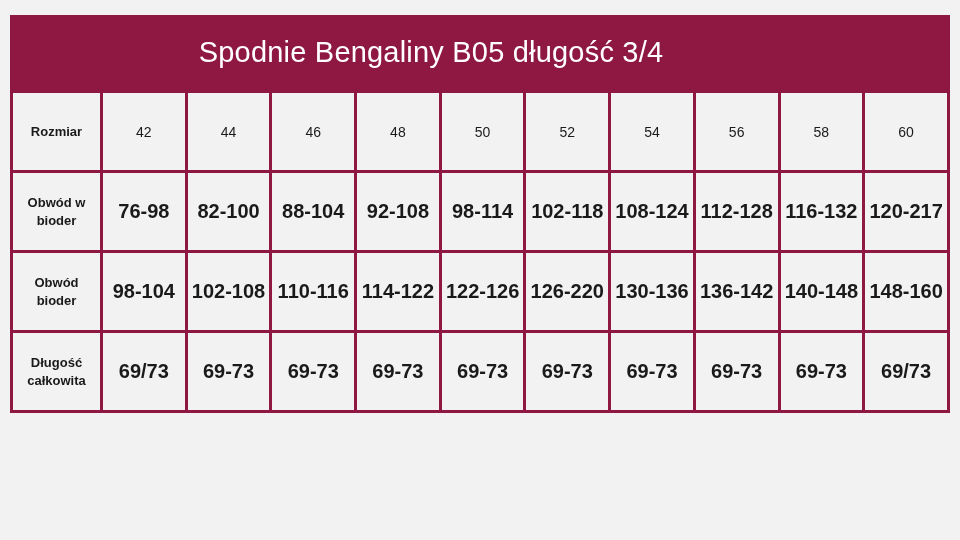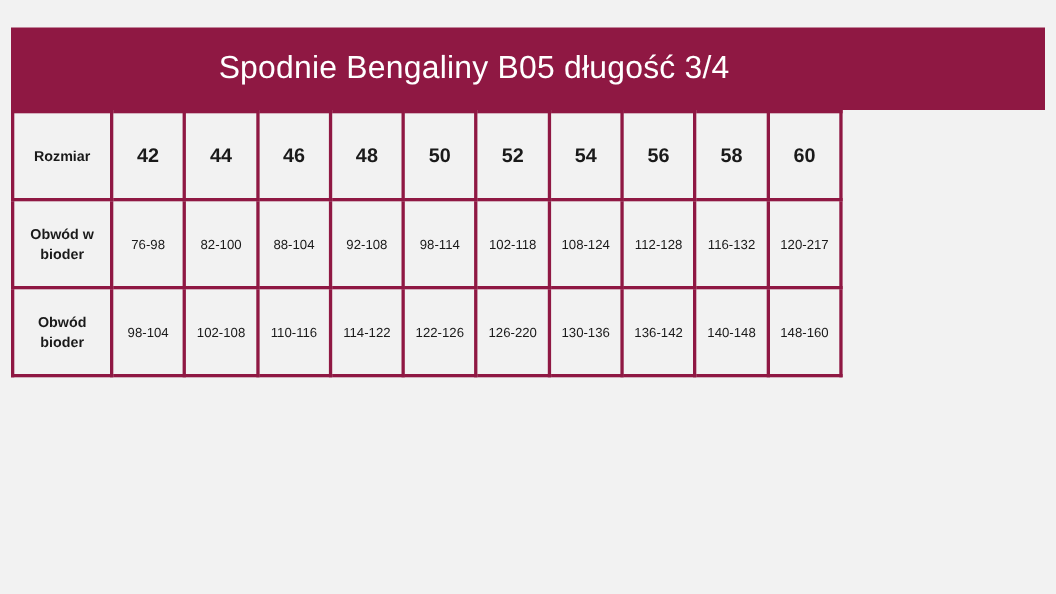--- a/index.html
+++ b/index.html
@@ -21,67 +21,67 @@
     }
     .sheet {
       position: relative;
       width: 960px;
       height: 540px;
       overflow: hidden;
     }
     .table-wrap {
       position: absolute;
       left: 10px;
-      top: 25px;
+      top: 15px;
       width: 940px;
     }
     .title-band {
       width: 100%;
       height: 75px;
       background: var(--accent);
       display: flex;
       align-items: center;
       justify-content: center;
     }
     .table-title {
       color: var(--title-color);
       font-size: 29px;
       font-weight: 400;
       letter-spacing: 0.2px;
       transform: translateX(-49px);
       white-space: nowrap;
     }
     table.grid {
-      width: 756px;
+      width: 940px;
       border-collapse: collapse;
       table-layout: fixed;
       background: var(--cell-bg);
     }
     table.grid col.label-col { width: 90px; }
     table.grid td {
       border: 3px solid var(--accent);
       height: 80px;
       text-align: center;
       vertical-align: middle;
       background: var(--cell-bg);
       padding: 2px 4px;
       overflow: hidden;
     }
     td.label-cell {
       font-weight: 700;
       font-size: 13px;
       line-height: 1.35;
     }
     tr.size-row td.value-cell {
-      font-weight: 700;
-      font-size: 18px;
+      font-weight: 400;
+      font-size: 14px;
     }
     td.value-cell {
-      font-weight: 400;
-      font-size: 12px;
+      font-weight: 700;
+      font-size: 20px;
       white-space: nowrap;
     }
   </style>
 </head>
 <body>
 
 <div class="sheet">
   <div class="table-wrap">
     <div class="title-band">
       <div class="table-title">Spodnie Bengaliny B05 długość 3/4</div>
@@ -123,16 +123,29 @@
             <td class="value-cell">102-108</td>
             <td class="value-cell">110-116</td>
             <td class="value-cell">114-122</td>
             <td class="value-cell">122-126</td>
             <td class="value-cell">126-220</td>
             <td class="value-cell">130-136</td>
             <td class="value-cell">136-142</td>
             <td class="value-cell">140-148</td>
             <td class="value-cell">148-160</td>
           </tr>
+          <tr>
+            <td class="label-cell">Długość całkowita</td>
+            <td class="value-cell">69/73</td>
+            <td class="value-cell">69-73</td>
+            <td class="value-cell">69-73</td>
+            <td class="value-cell">69-73</td>
+            <td class="value-cell">69-73</td>
+            <td class="value-cell">69-73</td>
+            <td class="value-cell">69-73</td>
+            <td class="value-cell">69-73</td>
+            <td class="value-cell">69-73</td>
+            <td class="value-cell">69/73</td>
+          </tr>
         </tbody>
     </table>
   </div>
 </div>
 
 </body></html>

